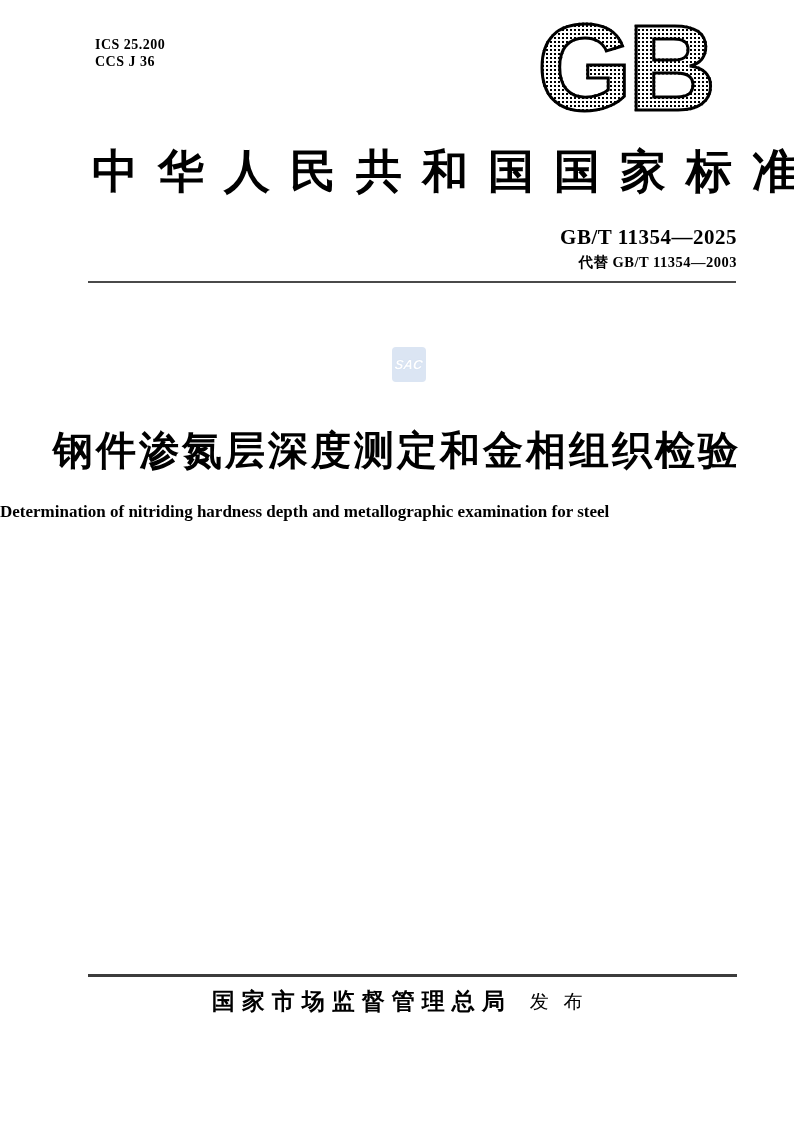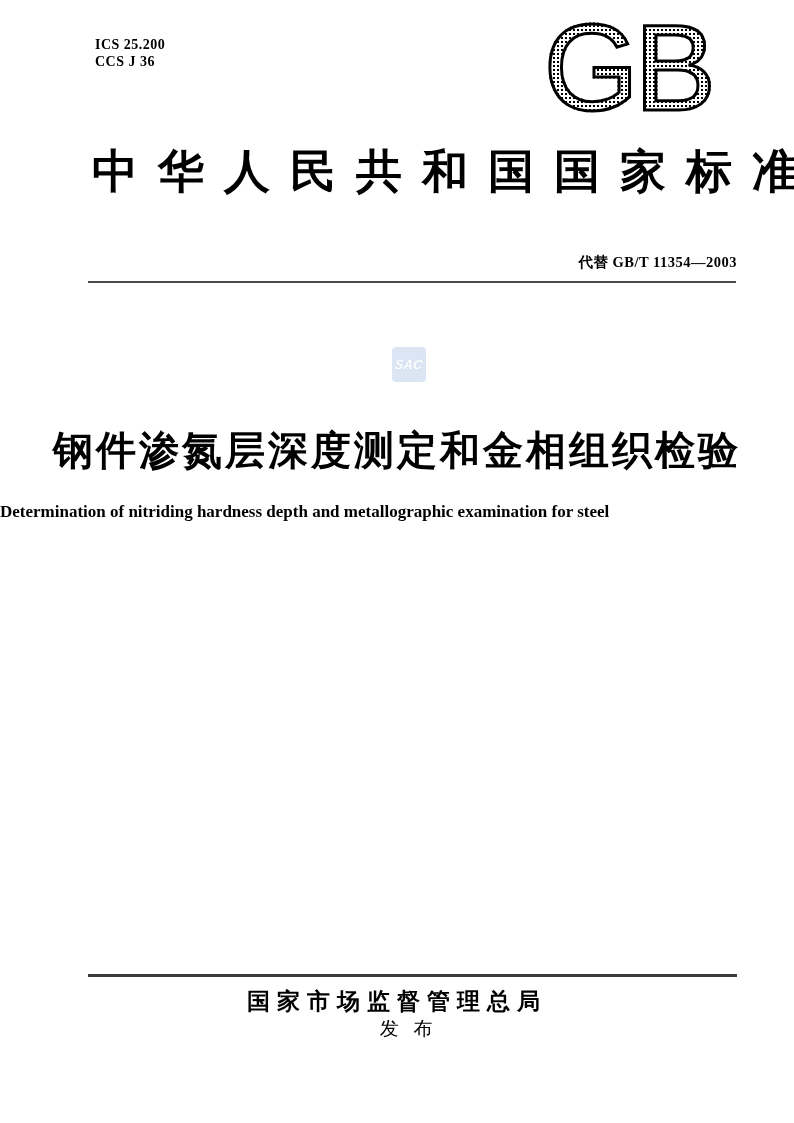--- a/index.html
+++ b/index.html
@@ -27,21 +27,21 @@
     letter-spacing: 0.5px;
   }
 
   
   .gb-logo {
     position: absolute;
     right: 82px;
     top: 16px;
     height: 104px;
     font-family: "Liberation Sans", sans-serif;
-    font-weight: 400;
+    font-weight: 700;
     font-size: 122px;
     line-height: 104px;
     letter-spacing: -4px;
     color: #111;
   }
   @supports ((-webkit-background-clip: text) or (background-clip: text)) {
     .gb-logo {
       color: transparent;
       -webkit-text-stroke: 3px #000;
       background-image: radial-gradient(#000 1.15px, rgba(0,0,0,0) 1.35px);
@@ -170,21 +170,20 @@
 
   
   .issuer-block {
     position: absolute;
     left: 0;
     right: 0;
     top: 988px;
     display: flex;
     justify-content: center;
     align-items: center;
-    flex-direction: column;
   }
   .issuer-lines {
     font-family: "Liberation Serif", serif;
     font-weight: bold;
     font-size: 23px;
     line-height: 28px;
     letter-spacing: 7px;
     white-space: nowrap;
   }
   .publish-label {
@@ -203,20 +202,21 @@
 
   <div class="ics-block">
     <div>ICS  25.200</div>
     <div>CCS  J  36</div>
   </div>
 
   <div class="gb-logo">GB</div>
 
   <div class="heading-cn">中华人民共和国国家标准</div>
 
+  <div class="std-number">GB/T 11354—2025</div>
 
   <div class="supersedes">代替 GB/T 11354—2003</div>
 
   <div class="rule-top"></div>
 
   <div class="watermark">
     <span>SAC</span>
   </div>
 
   <div class="title-cn">钢件渗氮层深度测定和金相组织检验</div>

